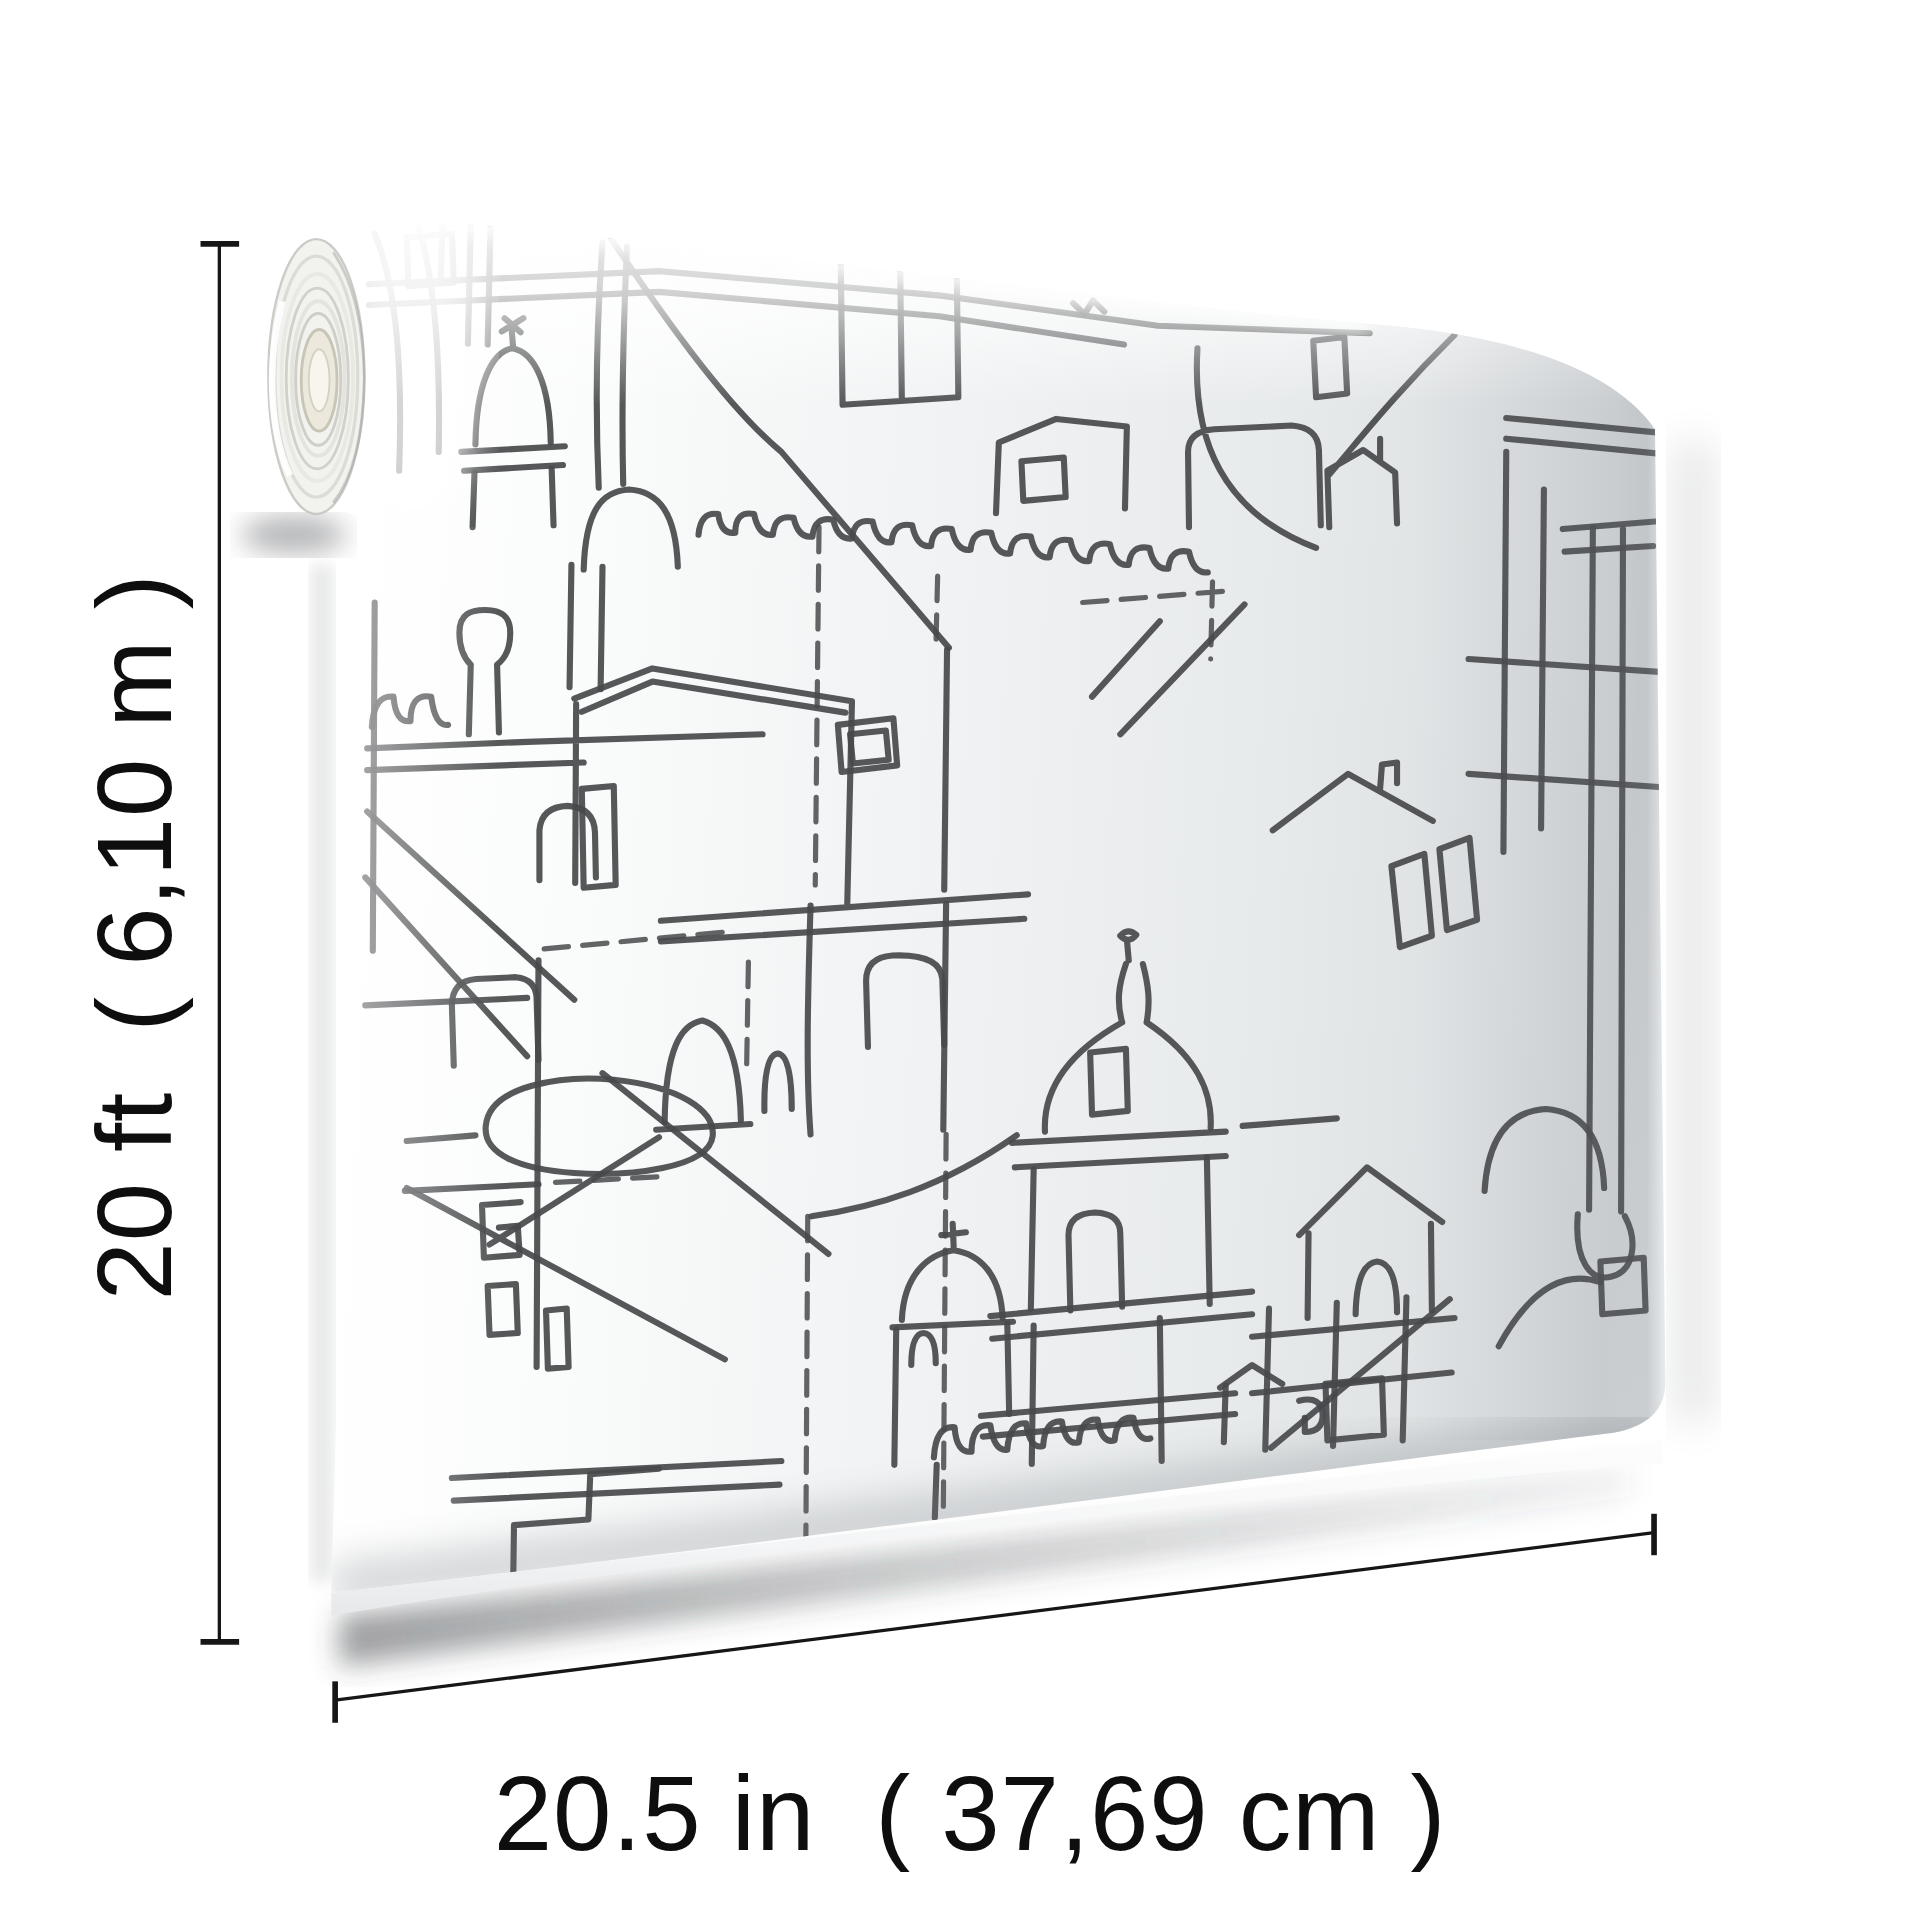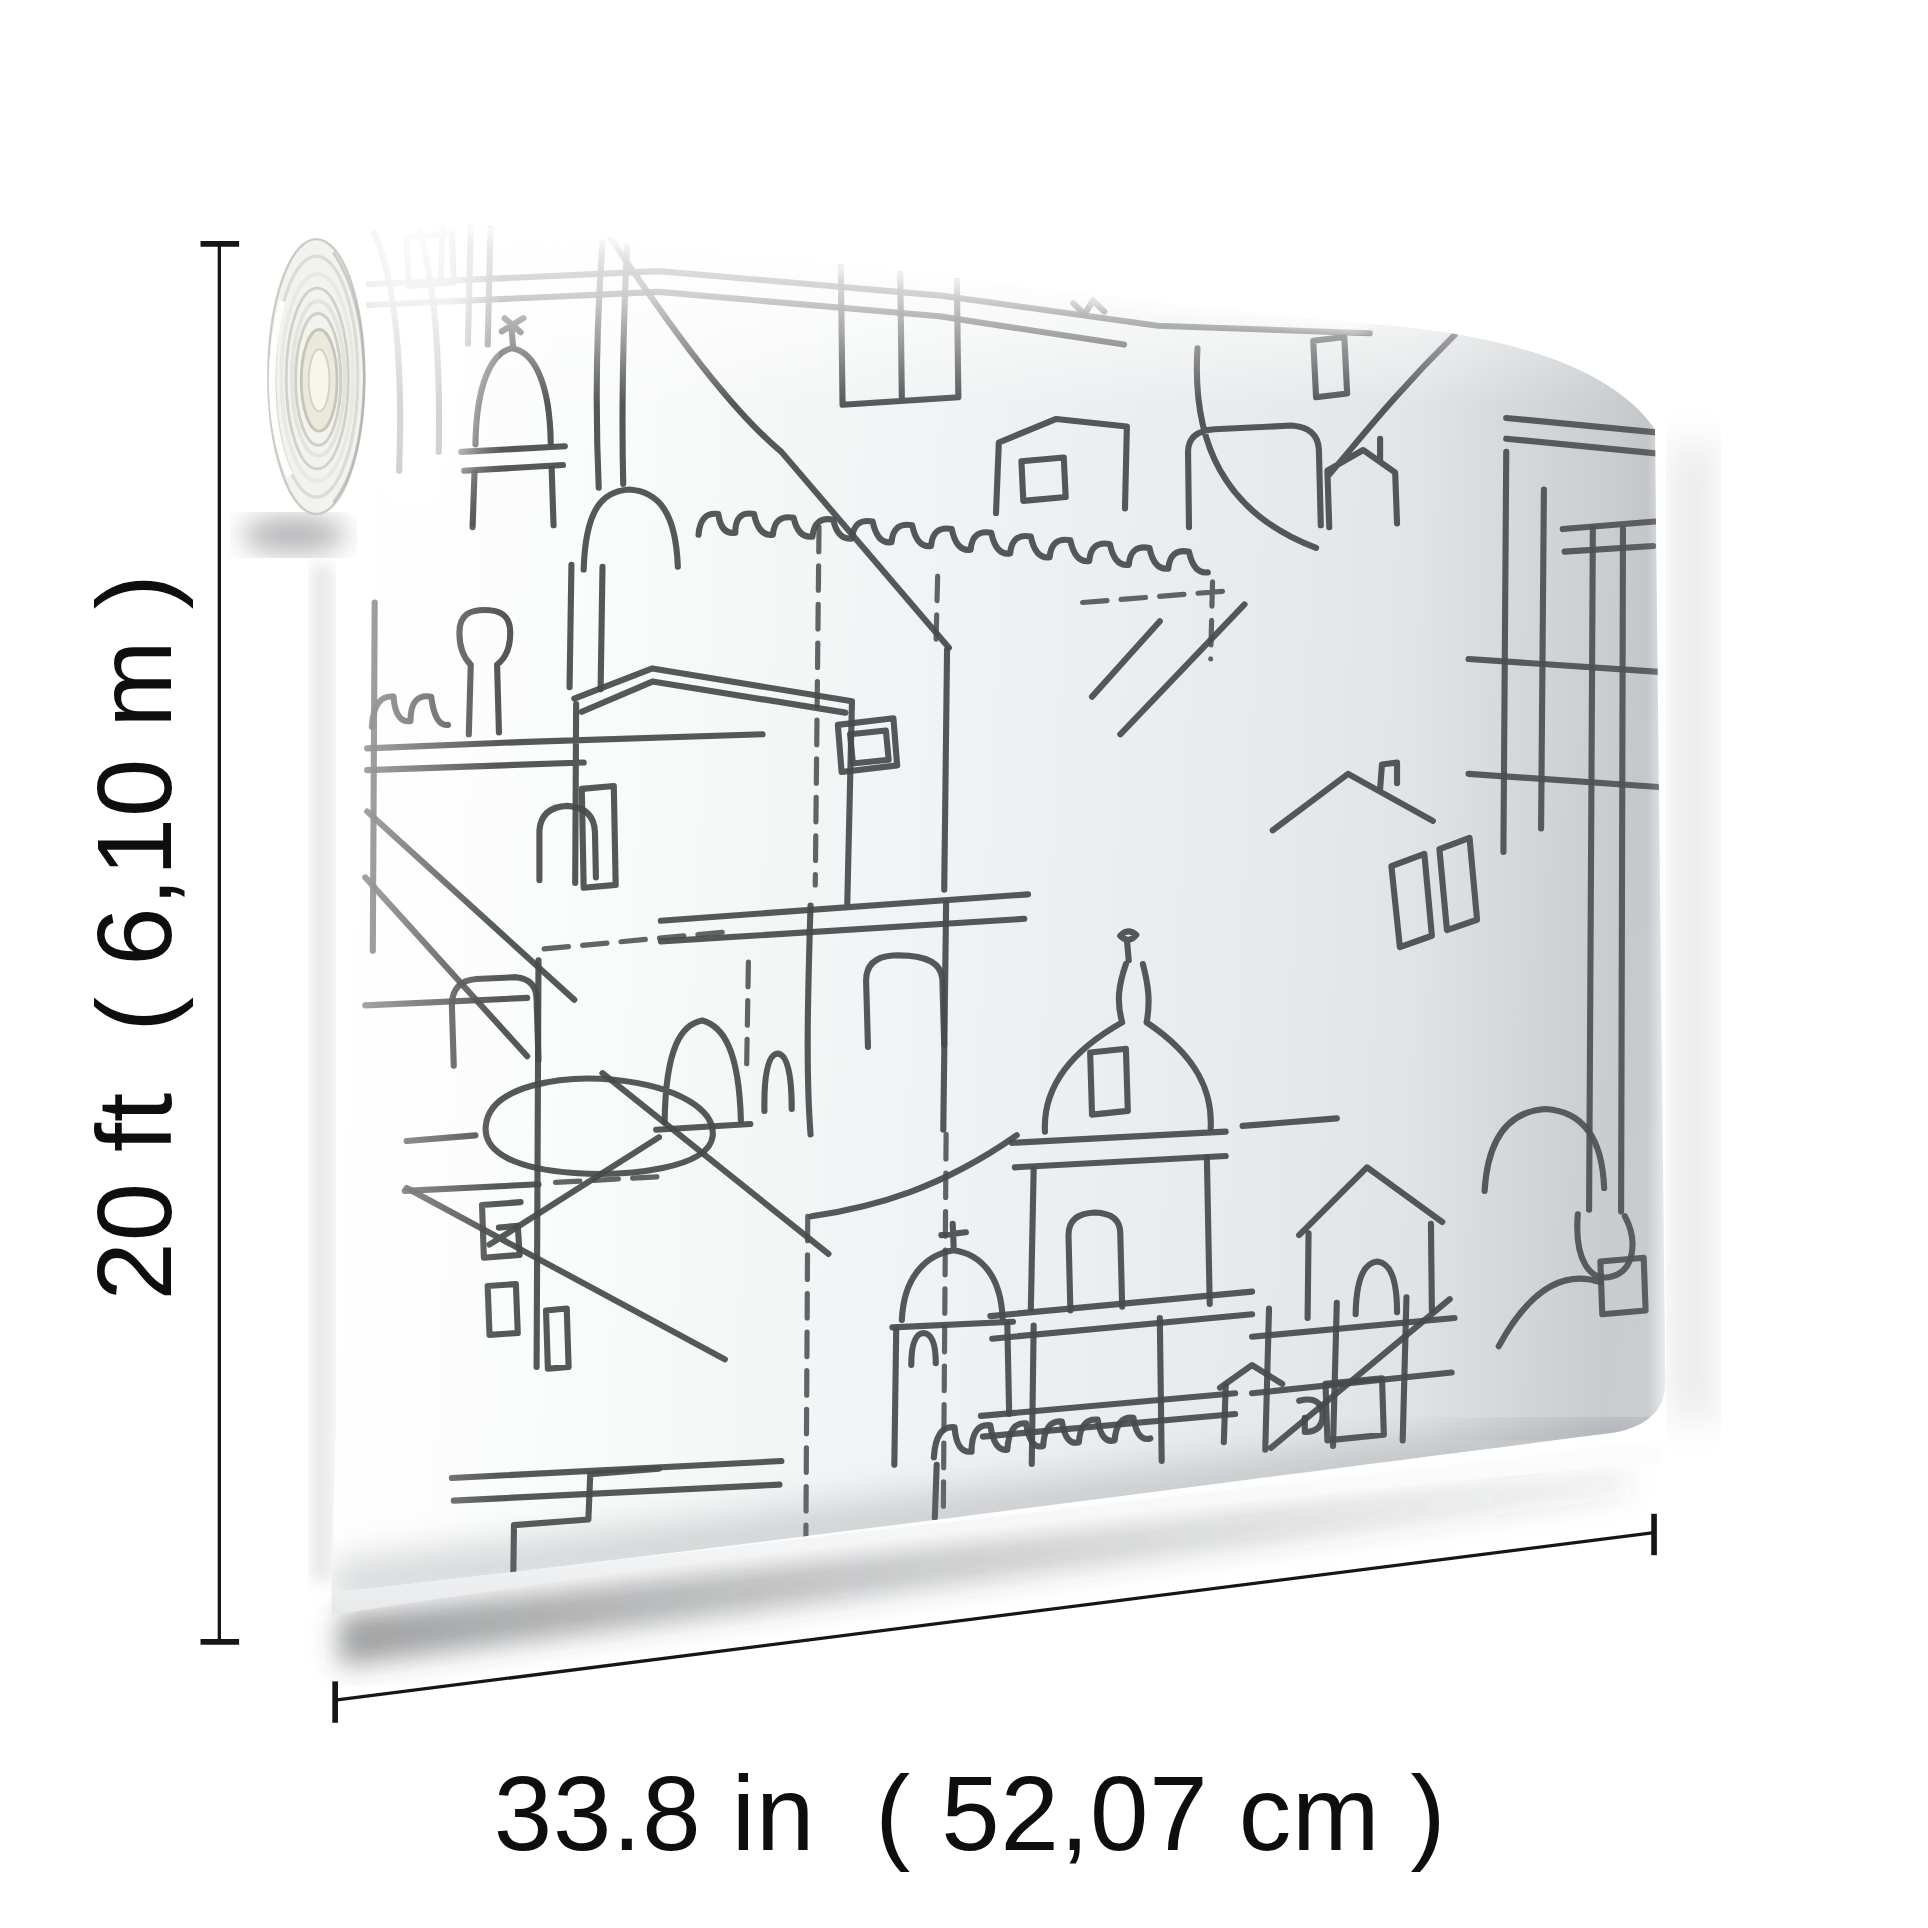--- a/index.html
+++ b/index.html
@@ -232,16 +232,16 @@
     <line x1="213" y1="1744" x2="254" y2="1744" stroke-width="6"></line>
   </g>
   <g stroke="#161616">
     <line x1="356" y1="1806" x2="1757" y2="1628" stroke-width="3.5"></line>
     <line x1="356" y1="1786" x2="356" y2="1830" stroke-width="6"></line>
     <line x1="1757" y1="1608" x2="1757" y2="1652" stroke-width="6"></line>
   </g>
 </svg>
 
 <div class="dim-label dim-vertical">20 ft  ( 6,10 m )</div>
-<div class="dim-label dim-horizontal">33.8 in  ( 52,07 cm )</div>
+<div class="dim-label dim-horizontal">20.5 in  ( 37,69 cm )</div>
 
 </div>
 
 
 </body></html>

